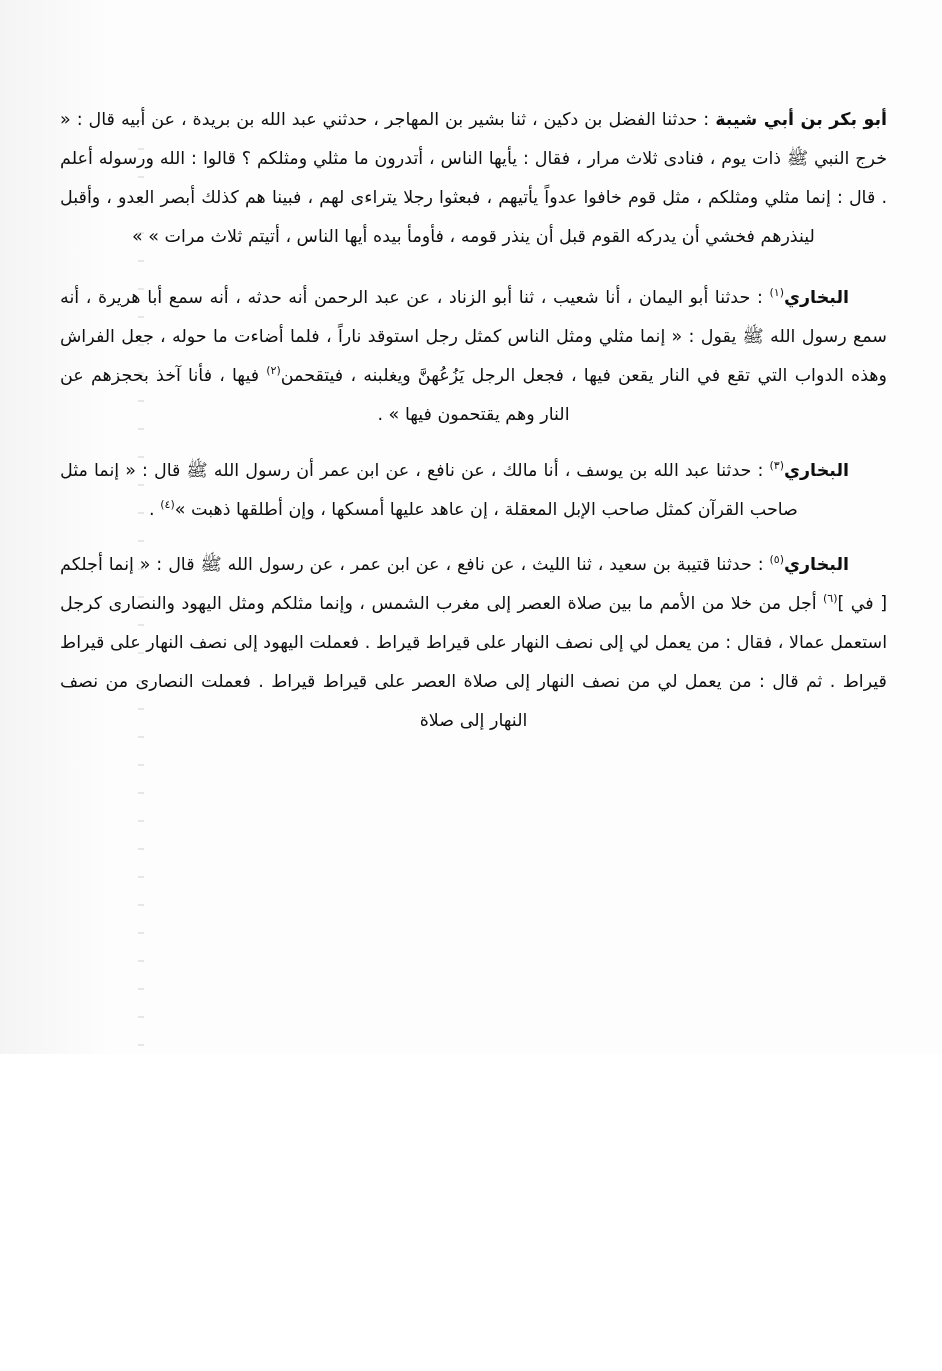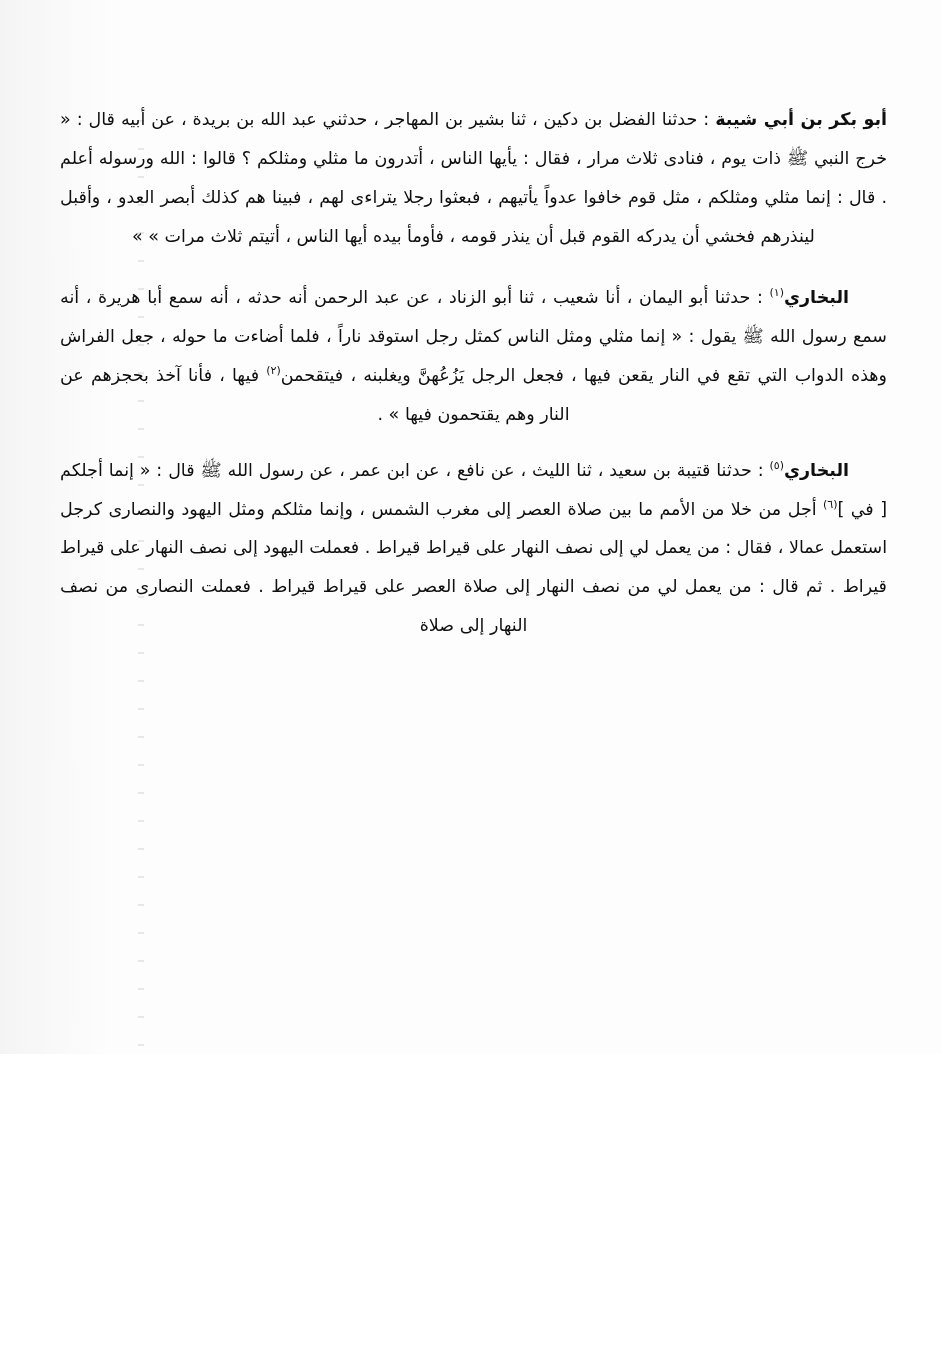--- a/index.html
+++ b/index.html
@@ -104,20 +104,21 @@
 
   <div class="scan-noise"></div>
   <div class="scan-dots"></div>
 
   <div class="content">
 
     <p class="para first"><span class="lead">أبو بكر بن أبي شيبة</span><span> : حدثنا الفضل بن دكين ، ثنا بشير بن المهاجر ، حدثني عبد الله بن بريدة ، عن أبيه قال : « خرج النبي ﷺ ذات يوم ، فنادى ثلاث مرار ، فقال : يأيها الناس ، أتدرون ما مثلي ومثلكم ؟ قالوا : الله ورسوله أعلم . قال : إنما مثلي ومثلكم ، مثل قوم خافوا عدواً يأتيهم ، فبعثوا رجلا يتراءى لهم ، فبينا هم كذلك أبصر العدو ، وأقبل لينذرهم فخشي أن يدركه القوم قبل أن ينذر قومه ، فأومأ بيده أيها الناس ، أتيتم ثلاث مرات »</span> »</p>
 
     <p class="para indent"><span class="lead">البخاري</span><sup>(١)</sup><span> : حدثنا أبو اليمان ، أنا شعيب ، ثنا أبو الزناد ، عن عبد الرحمن أنه حدثه ، أنه سمع أبا هريرة ، أنه سمع رسول الله ﷺ يقول : « إنما مثلي ومثل الناس كمثل رجل استوقد ناراً ، فلما أضاءت ما حوله ، جعل الفراش وهذه الدواب التي تقع في النار يقعن فيها ، فجعل الرجل يَزُعُهنَّ ويغلبنه ، فيتقحمن</span><sup>(٢)</sup><span> فيها ، فأنا آخذ بحجزهم عن النار وهم يقتحمون فيها » .</span></p>
 
+    <p class="para indent"><span class="lead">البخاري</span><sup>(٣)</sup><span> : حدثنا عبد الله بن يوسف ، أنا مالك ، عن نافع ، عن ابن عمر أن رسول الله ﷺ قال : « إنما مثل صاحب القرآن كمثل صاحب الإبل المعقلة ، إن عاهد عليها أمسكها ، وإن أطلقها ذهبت »</span><sup>(٤)</sup><span> .</span></p>
 
     <p class="para indent"><span class="lead">البخاري</span><sup>(٥)</sup><span> : حدثنا قتيبة بن سعيد ، ثنا الليث ، عن نافع ، عن ابن عمر ، عن رسول الله ﷺ قال : « إنما أجلكم [ في ]</span><sup>(٦)</sup><span> أجل من خلا من الأمم ما بين صلاة العصر إلى مغرب الشمس ، وإنما مثلكم ومثل اليهود والنصارى كرجل استعمل عمالا ، فقال : من يعمل لي إلى نصف النهار على قيراط قيراط . فعملت اليهود إلى نصف النهار على قيراط قيراط . ثم قال : من يعمل لي من نصف النهار إلى صلاة العصر على قيراط قيراط . فعملت النصارى من نصف النهار إلى صلاة</span></p>
 
   </div>
 
   <div class="footnotes">
     <div class="fn-rule"></div>
 
     <p class="fn-line"><span>(١)</span> <span>( ١١ / ٣٢٣ رقم ٦٤٨٣ ) .</span></p>
 

